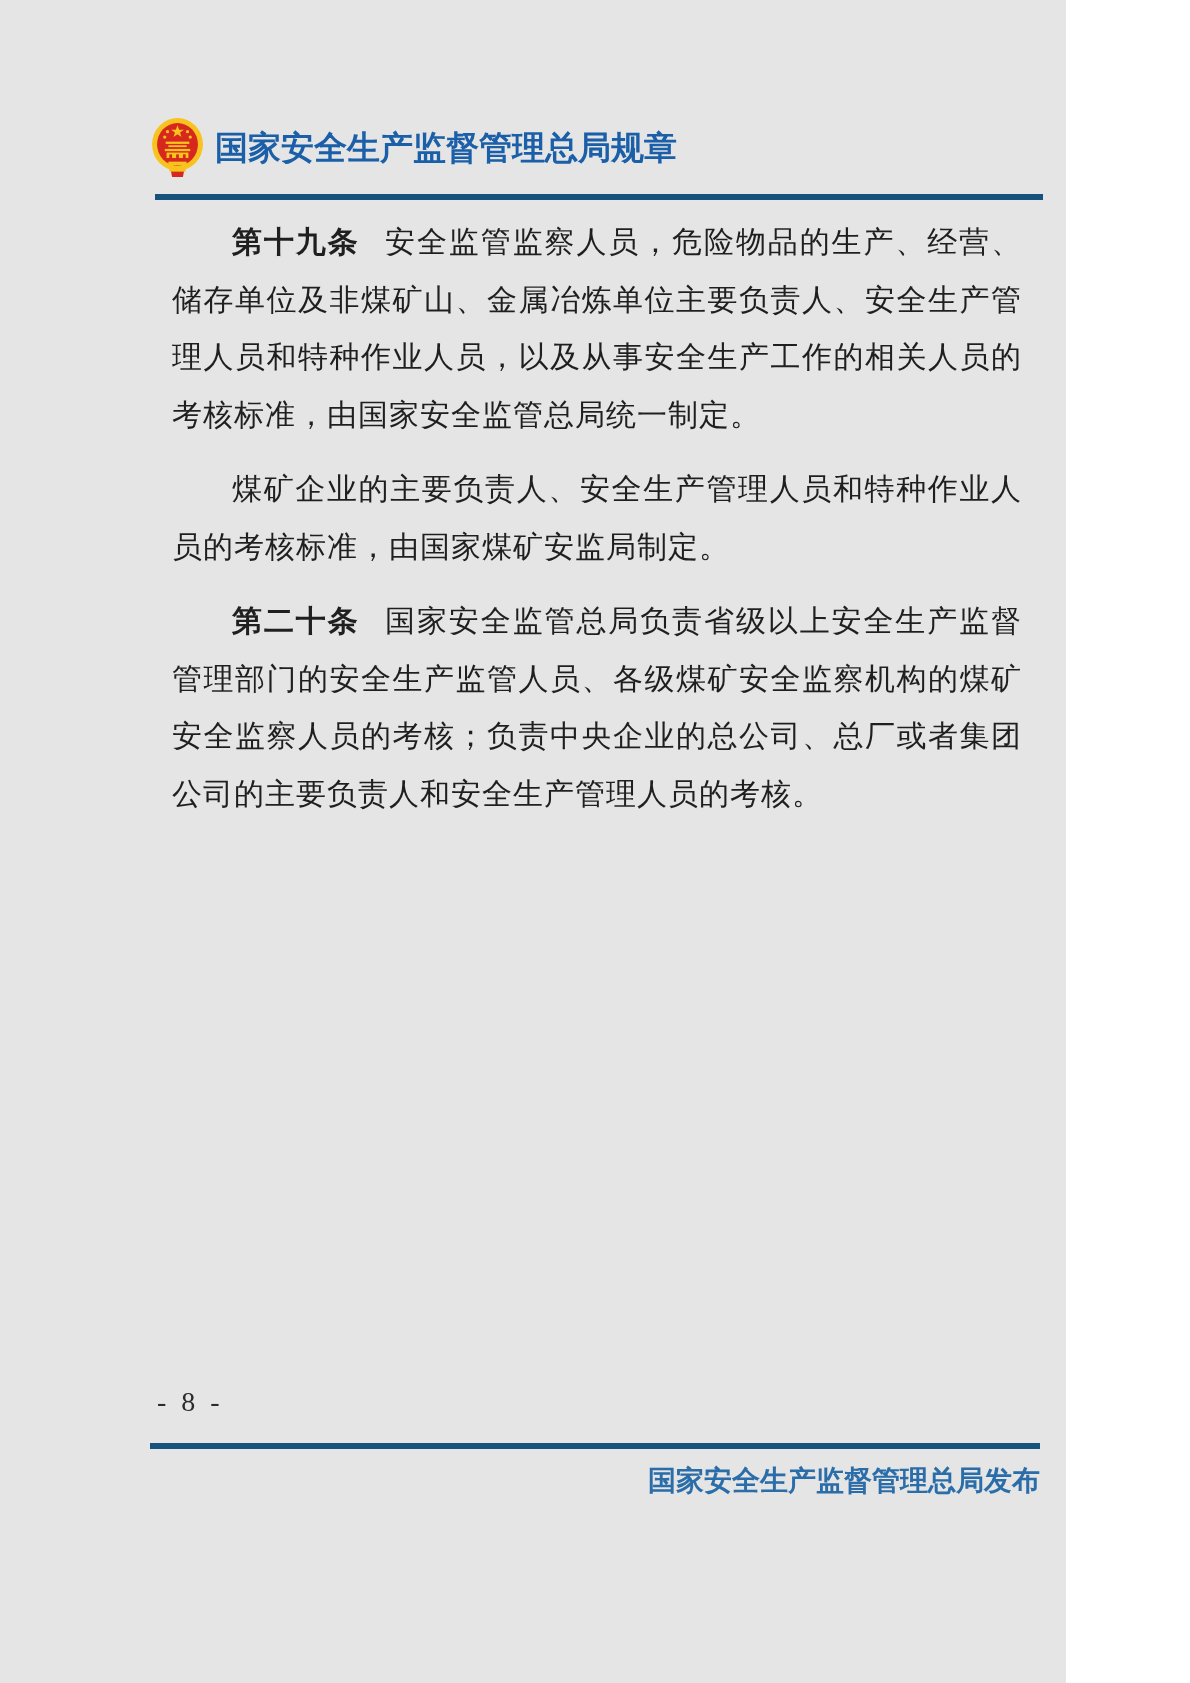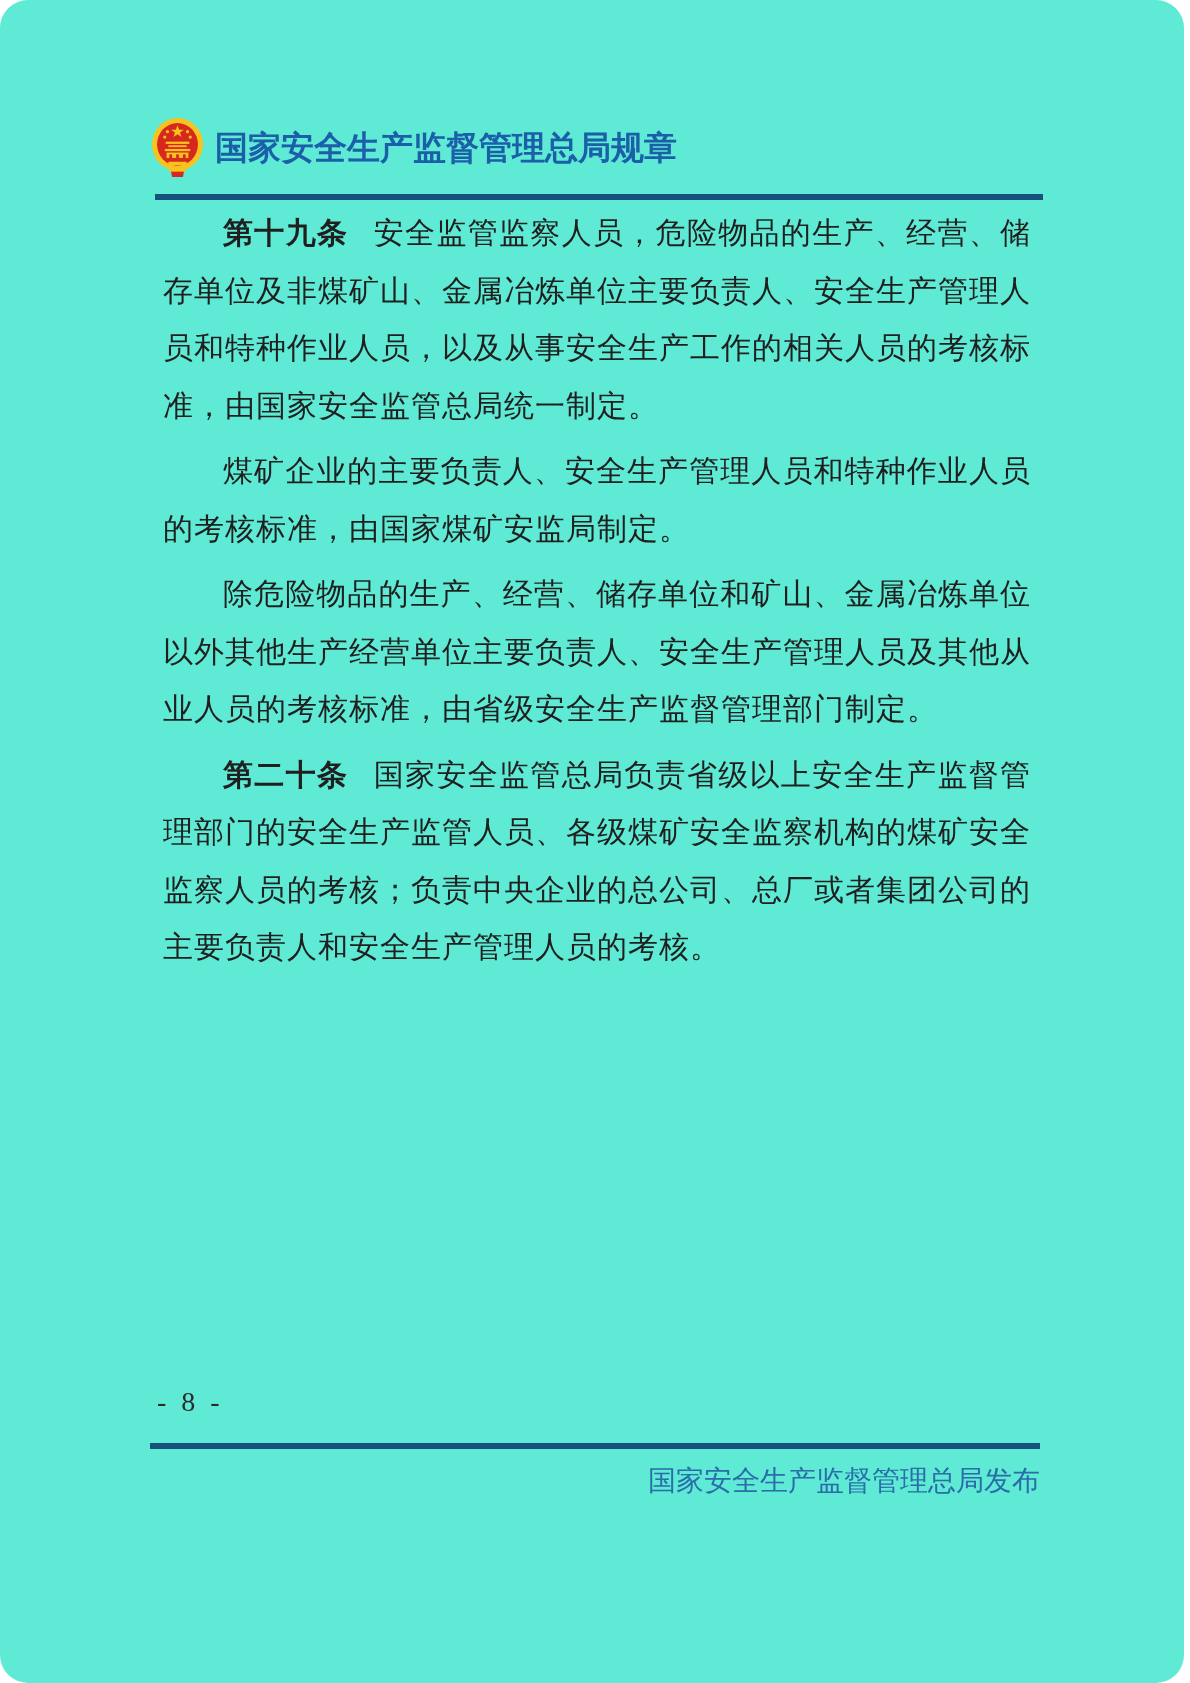--- a/index.html
+++ b/index.html
@@ -3,25 +3,24 @@
 <meta charset="utf-8">
 <style>
   html, body {
     margin: 0;
     padding: 0;
     background: #ffffff;
     font-family: "Liberation Serif", "DejaVu Serif", serif;
   }
   .page {
     position: relative;
-    width: 1184px;
+    width: 1066px;
     height: 1683px;
-    background: #5eead4;
+    background: #e5e5e5;
     overflow: hidden;
-    border-radius: 28px;
   }
   
   .header {
     position: absolute;
     left: 150px;
     top: 116px;
     width: 890px;
     height: 64px;
     display: flex;
     align-items: center;
@@ -50,21 +49,21 @@
   }
   
   .doc-body {
     position: absolute;
     left: 155px;
     top: 196px;
     width: 884px;
     color: #1f1f1f;
   }
   .para {
-    margin: 8px;
+    margin: 17px;
     font-size: 30px;
     line-height: 57.5px;
     text-align: justify;
     text-indent: 2em;
     letter-spacing: 1px;
   }
   .article-no {
     font-weight: bold;
     margin-right: 0.85em;
   }
@@ -85,21 +84,21 @@
     height: 6px;
     background: #17527d;
   }
   .footer-publisher {
     position: absolute;
     left: 155px;
     top: 1462px;
     width: 885px;
     text-align: right;
     font-size: 28px;
-    font-weight: normal;
+    font-weight: bold;
     color: #2a6da8;
     letter-spacing: 0px;
   }
 </style>
 </head>
 <body>
 
 <div class="page">
 
   <div class="header">
@@ -128,21 +127,20 @@
 
       <path d="M20,48 h20 v4 h-20 z" fill="#f8c31f"></path>
     </svg>
     <div class="header-title">国家安全生产监督管理总局规章</div>
   </div>
   <div class="header-rule"></div>
 
   <div class="doc-body">
       <p class="para"><span class="article-no">第十九条</span>安全监管监察人员，危险物品的生产、经营、储存单位及非煤矿山、金属冶炼单位主要负责人、安全生产管理人员和特种作业人员，以及从事安全生产工作的相关人员的考核标准，由国家安全监管总局统一制定。</p>
       <p class="para">煤矿企业的主要负责人、安全生产管理人员和特种作业人员的考核标准，由国家煤矿安监局制定。</p>
-      <p class="para">除危险物品的生产、经营、储存单位和矿山、金属冶炼单位以外其他生产经营单位主要负责人、安全生产管理人员及其他从业人员的考核标准，由省级安全生产监督管理部门制定。</p>
       <p class="para"><span class="article-no">第二十条</span>国家安全监管总局负责省级以上安全生产监督管理部门的安全生产监管人员、各级煤矿安全监察机构的煤矿安全监察人员的考核；负责中央企业的总公司、总厂或者集团公司的主要负责人和安全生产管理人员的考核。</p>
     </div>
 
   <div class="page-number">- 8 -</div>
   <div class="footer-rule"></div>
   <div class="footer-publisher">国家安全生产监督管理总局发布</div>
 
 </div>
 
 </body></html>

